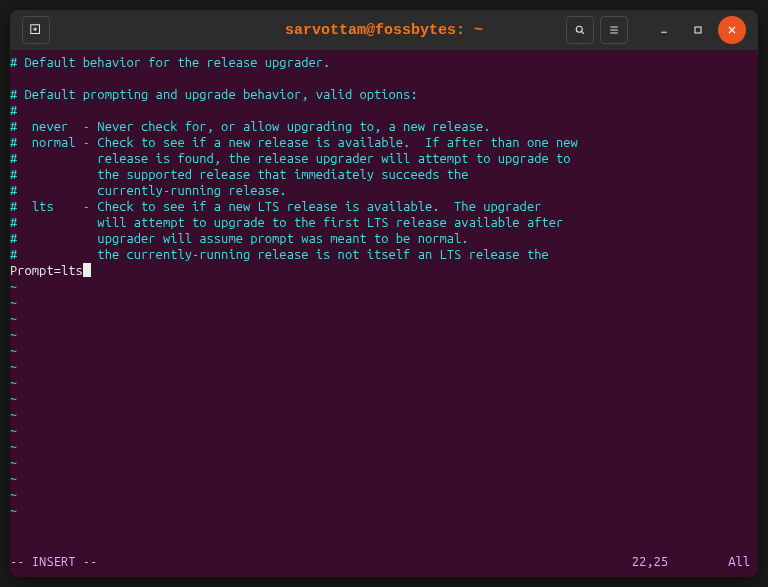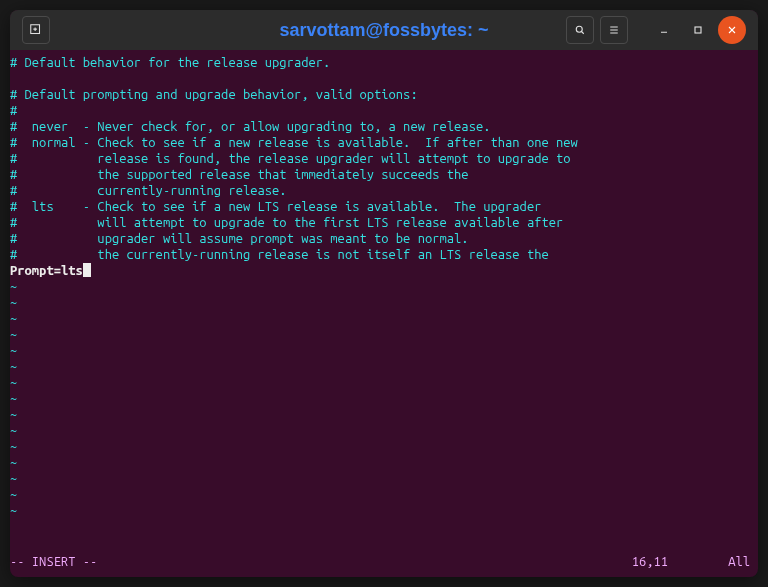--- a/index.html
+++ b/index.html
@@ -32,24 +32,24 @@
       position: relative;
     }
     .titlebar-left {
       display: flex;
       align-items: center;
     }
     .titlebar-center {
       position: absolute;
       left: 50%;
       transform: translateX(-50%);
-      color: #3b82f6;
-      font-size: 18px;
+      color: #f97316;
+      font-size: 15px;
       font-weight: bold;
-      font-family: Liberation Sans, sans-serif;
+      font-family: Liberation Mono, monospace;
     }
     .titlebar-right {
       margin-left: auto;
       display: flex;
       align-items: center;
       gap: 6px;
     }
     .tab-btn {
       width: 28px;
       height: 28px;
@@ -105,21 +105,20 @@
       height: 16px;
     }
     .comment {
       color: #34e2e2;
     }
     .section {
       color: #34e2e2;
     }
     .prompt-line {
       color: #eeeeec;
-      font-weight: bold;
     }
     .cursor {
       display: inline-block;
       width: 8px;
       height: 14px;
       background: #eeeeec;
       vertical-align: text-bottom;
     }
     .tilde {
       color: #34e2e2;
@@ -222,17 +221,17 @@
     <div class="line tilde">~</div>
     <div class="line tilde">~</div>
     <div class="line tilde">~</div>
     <div class="line tilde">~</div>
     <div class="line tilde">~</div>
     <div class="line tilde">~</div>
     <div class="empty-lines"></div>
     <div class="status-line">
       <span class="status-mode">-- INSERT --</span>
       <span class="status-spacer"></span>
-      <span class="status-pos">16,11</span>
+      <span class="status-pos">22,25</span>
       <span class="status-scroll">All</span>
     </div>
   </div>
 </div>
 
 </body></html>

